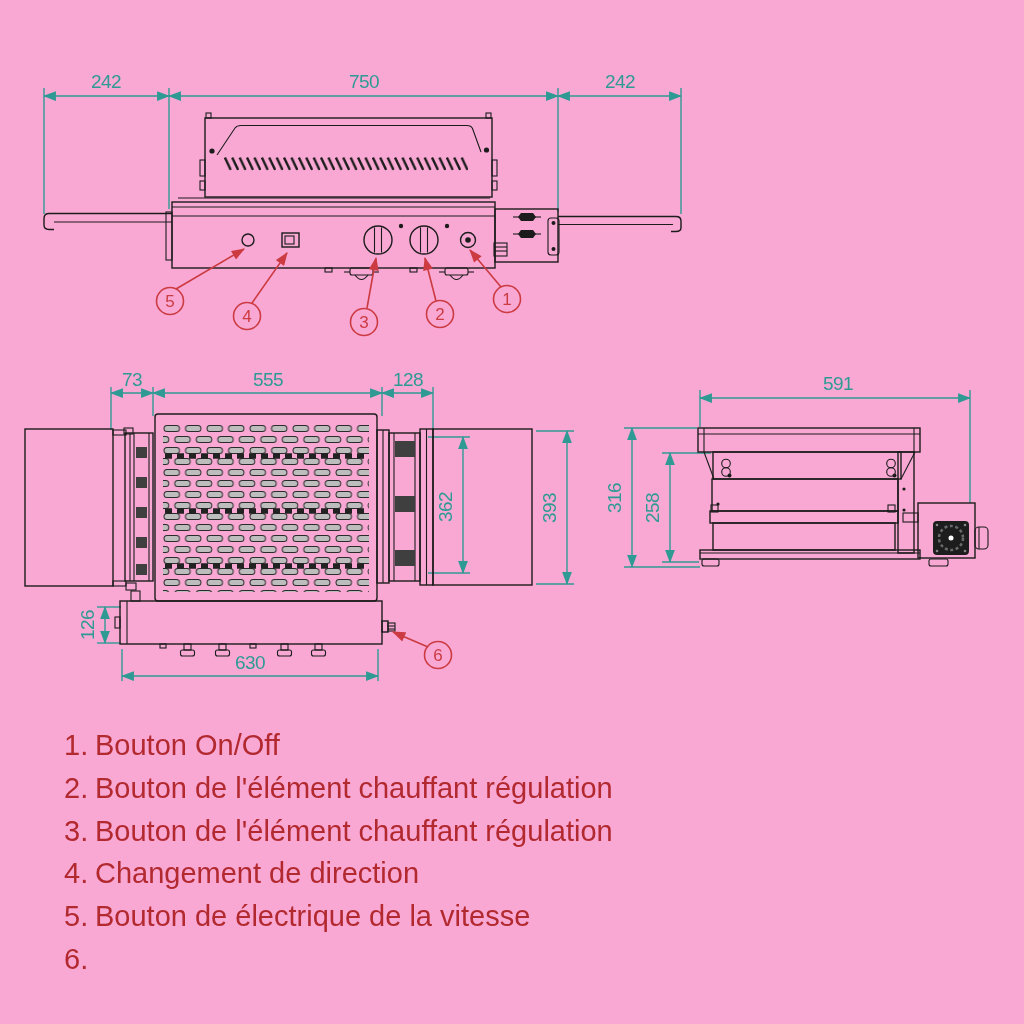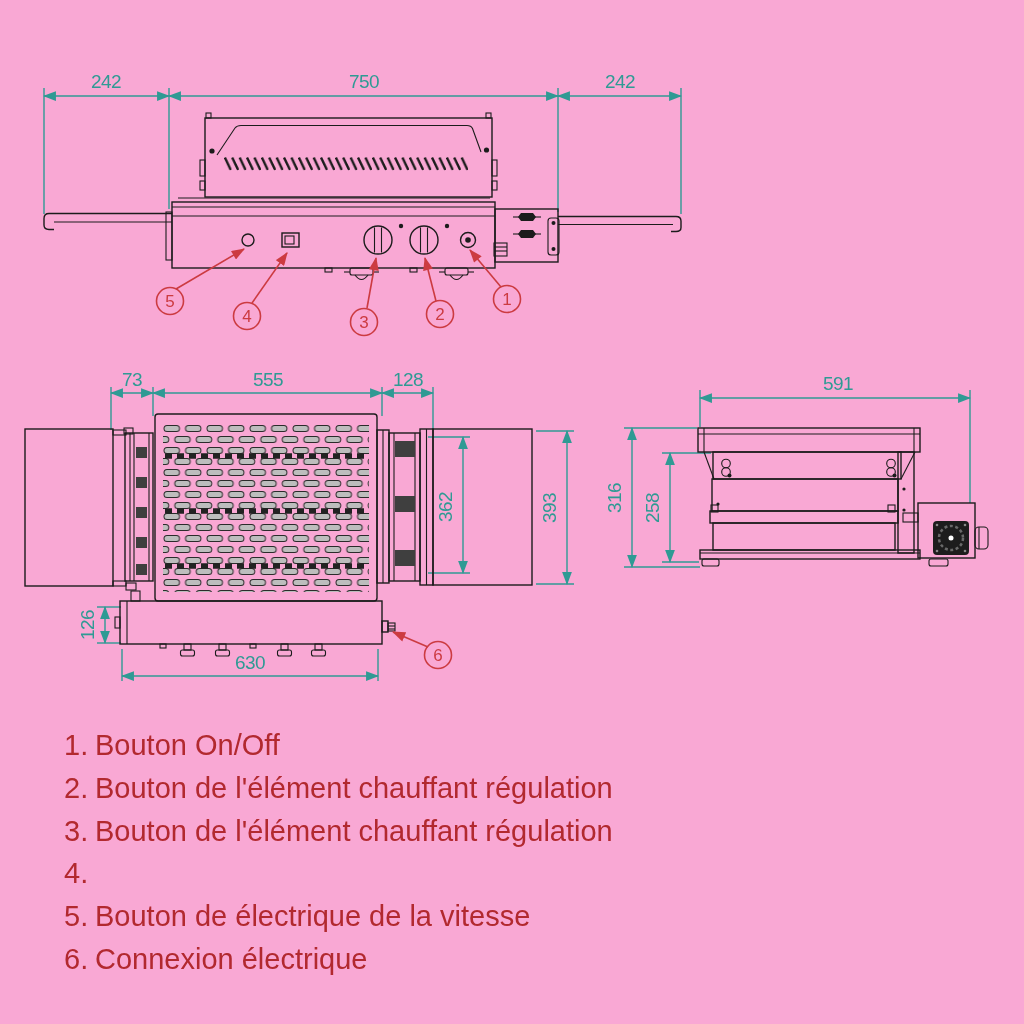--- a/index.html
+++ b/index.html
@@ -356,24 +356,24 @@
   <div class="legend-row">
     <span class="num">2.</span>
     <span class="lbl">Bouton de l'élément chauffant régulation</span>
   </div>
   <div class="legend-row">
     <span class="num">3.</span>
     <span class="lbl">Bouton de l'élément chauffant régulation</span>
   </div>
   <div class="legend-row">
     <span class="num">4.</span>
+    <span class="lbl">Changement de direction</span>
   </div>
   <div class="legend-row">
     <span class="num">5.</span>
     <span class="lbl">Bouton de électrique de la vitesse</span>
   </div>
   <div class="legend-row">
     <span class="num">6.</span>
-    <span class="lbl">Connexion électrique</span>
   </div>
 </div>
 
 </div>
 
 </body></html>

